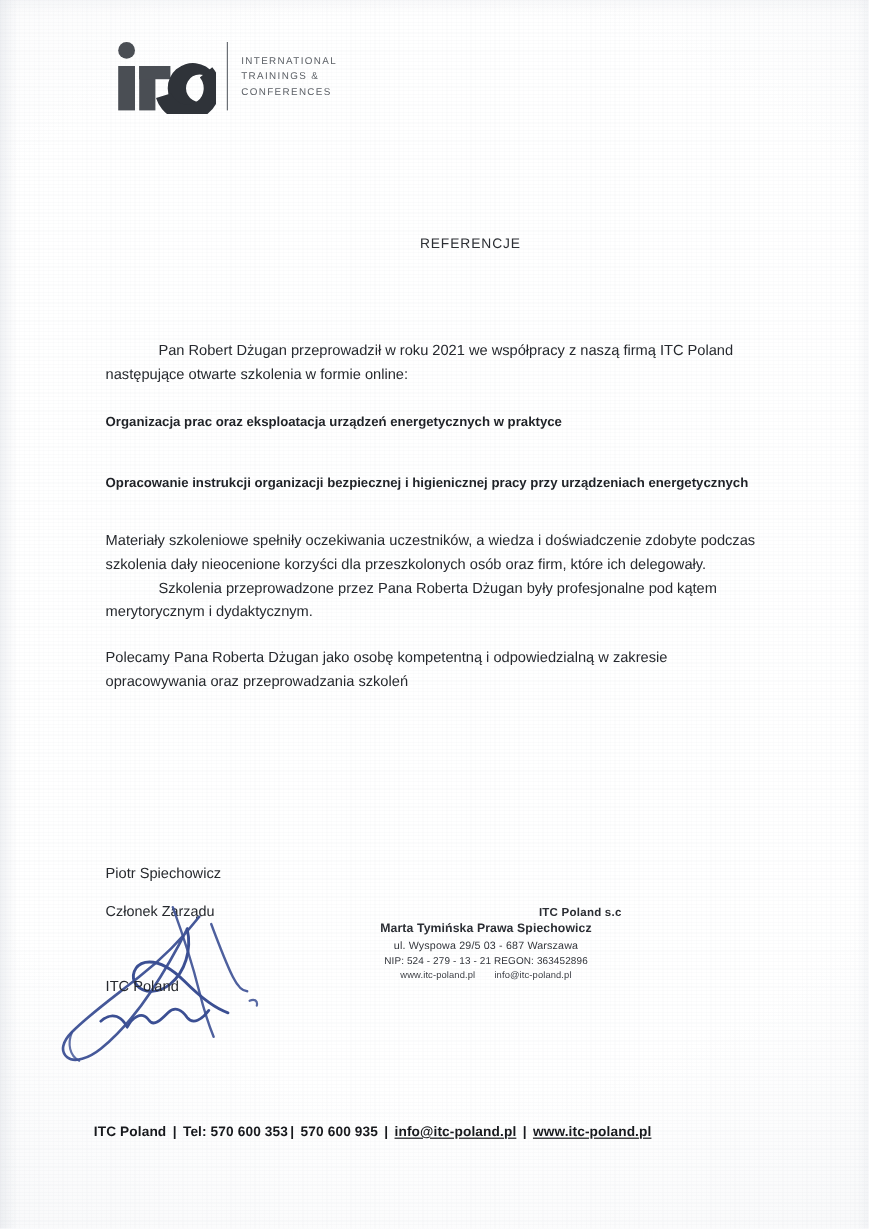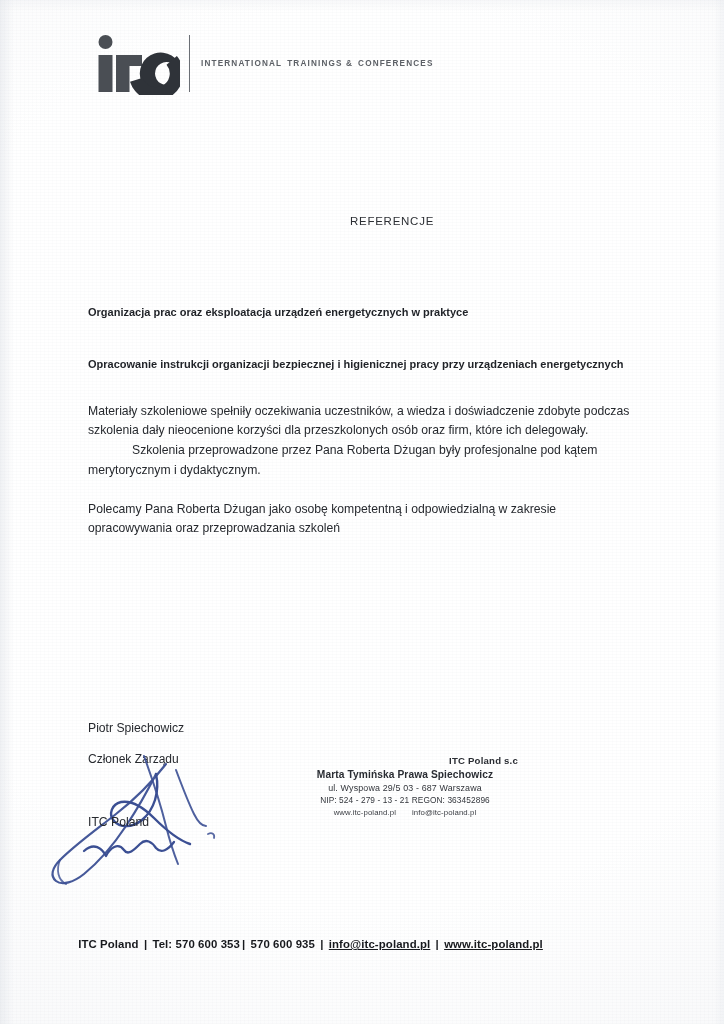--- a/index.html
+++ b/index.html
@@ -56,44 +56,43 @@
     display: block;
   }
   .logo-divider {
     width: 1px;
     align-self: stretch;
     background: #6b6f75;
     margin: 2px 11px 3px 9px;
   }
   .logo-tagline {
     display: flex;
-    flex-direction: row;
+    flex-direction: column;
     justify-content: center;
     gap: 5px;
     color: #5c6066;
     font-size: 8.2px;
     letter-spacing: 1.15px;
     line-height: 1;
-    font-weight: 700;
+    font-weight: 400;
   }
 
   
   .doc-title {
     position: absolute;
     left: 0;
     top: 198px;
     width: 724px;
     text-align: center;
     font-size: 11.5px;
     letter-spacing: 0.75px;
     color: #2c2f34;
     font-weight: 400;
     padding-left: 60px;
     box-sizing: border-box;
-    margin-top: 17px;
   }
 
   
   .body-area {
     position: absolute;
     left: 88px;
     top: 283px;
     width: 544px;
     color: #26292e;
     font-size: 12.2px;
@@ -214,20 +213,21 @@
       <div class="logo-tagline">
         <span>INTERNATIONAL</span>
         <span>TRAININGS &amp;</span>
         <span>CONFERENCES</span>
       </div>
     </div>
 
     <div class="doc-title">REFERENCJE</div>
 
     <div class="body-area">
+      <p class="para indent">Pan Robert Dżugan przeprowadził w roku 2021 we współpracy z naszą firmą ITC Poland następujące otwarte szkolenia w formie online:</p>
 
       <div class="gap-intro"></div>
       <p class="course">Organizacja prac oraz eksploatacja urządzeń energetycznych w praktyce</p>
 
       <div class="gap-course"></div>
 
       <div class="gap-course"></div>
       <p class="course">Opracowanie instrukcji organizacji bezpiecznej i higienicznej pracy przy urządzeniach energetycznych</p>
 
       <div class="gap-block"></div>

